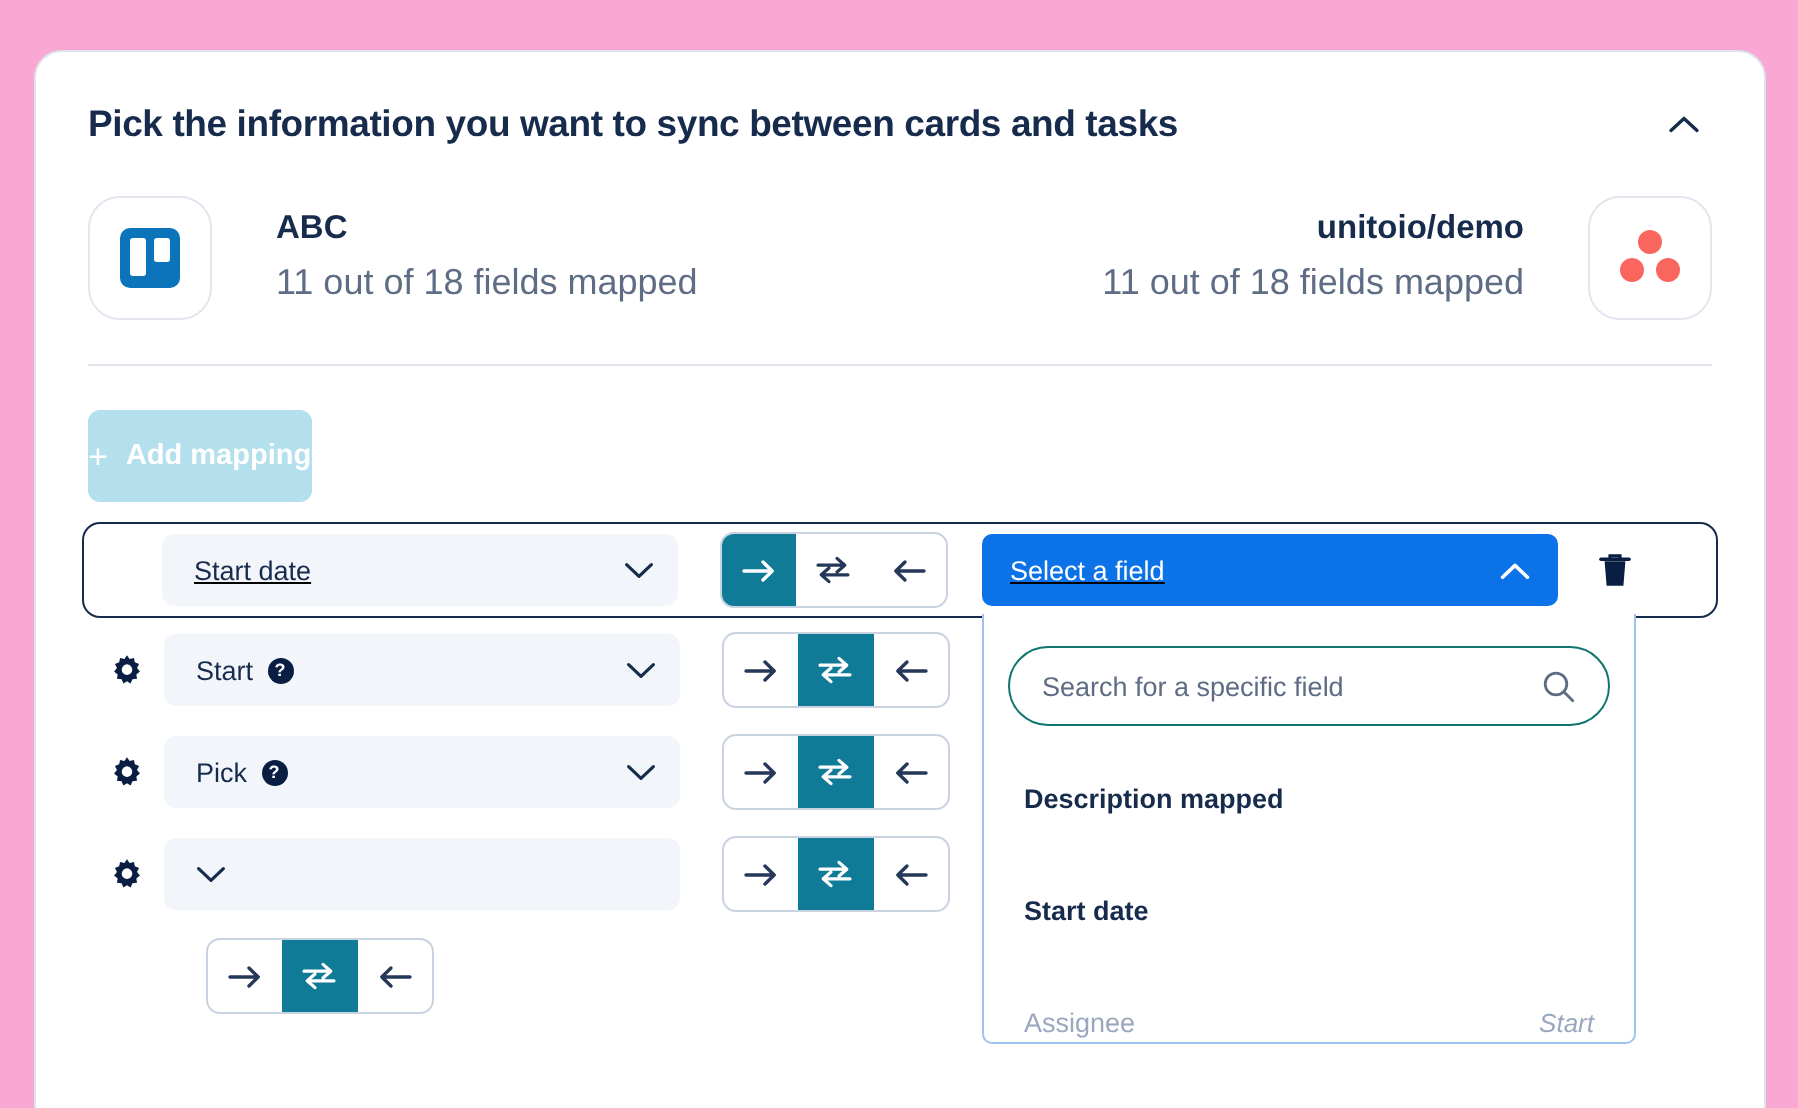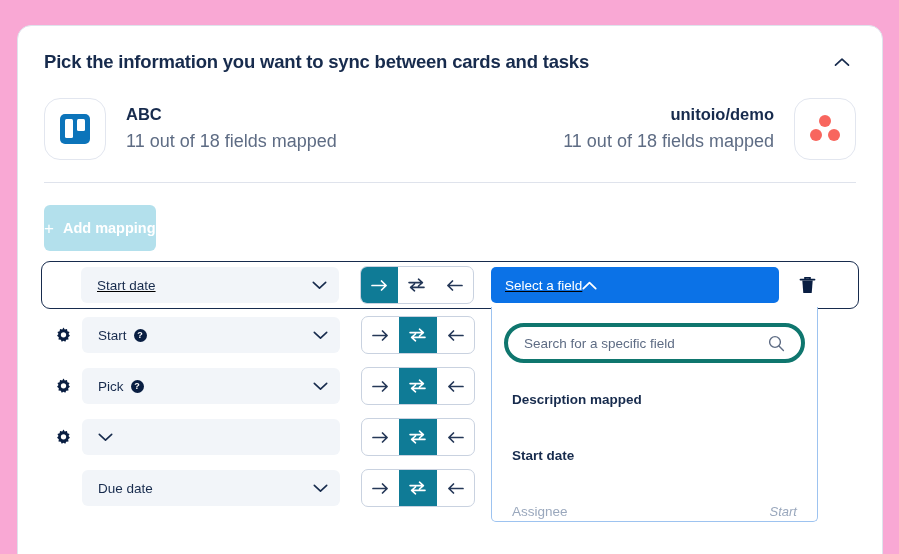--- a/index.html
+++ b/index.html
@@ -60,21 +60,21 @@
   
   .apps-row {
     display: flex;
     align-items: center;
     justify-content: space-between;
     padding: 22px 26px 0 26px;
   }
   .app {
     display: flex;
     align-items: center;
-    gap: 20px;
+    gap: 32px;
   }
   .app.right { flex-direction: row; }
   .app-logo {
     width: 62px;
     height: 62px;
     border: 1px solid #e2e6ef;
     border-radius: 16px;
     background: #ffffff;
     display: flex;
     align-items: center;
@@ -244,21 +244,21 @@
   
   .target-wrap { margin-left: 17px; position: relative; flex: none; }
   .target-btn {
     width: 288px;
     height: 36px;
     background: #0b72e7;
     border: none;
     border-radius: 5px;
     display: flex;
     align-items: center;
-    justify-content: flex-start;
+    justify-content: space-between;
     padding: 0 14px;
     color: #ffffff;
     font-size: 13.5px;
     cursor: pointer;
     font-family: "Liberation Sans", sans-serif;
   }
 
   .trash-btn {
     margin-left: 16px;
     width: 24px; height: 30px;
@@ -279,21 +279,21 @@
     border-top: none;
     border-radius: 0 0 5px 5px;
     z-index: 40;
     padding: 16px 0 0 0;
     height: 215px;
     overflow: hidden;
   }
   .search-wrap {
     margin: 0 12px 8px 12px;
     height: 40px;
-    border: 4px solid #0f766e;
+    border: 1px solid #0f766e;
     border-radius: 22px;
     display: flex;
     align-items: center;
     padding: 0 16px;
     background: #ffffff;
   }
   .search-input {
     flex: 1;
     border: none;
     outline: none;
@@ -534,28 +534,20 @@
           <button class="dir-btn">
             <svg width="18" height="13" viewBox="0 0 18 13">
               <path d="M17 6.5H3M7.5 2L2.9 6.5 7.5 11" fill="none" stroke="currentColor" stroke-width="1.7" stroke-linecap="round" stroke-linejoin="round"></path>
             </svg>
           </button>
         </div>
       </div>
 
       <div class="row">
         <div class="gear-slot"></div>
-        <button class="field-select">
-          <span class="fs-label">
-            <span>Due date</span>
-          </span>
-          <svg width="15" height="9" viewBox="0 0 15 9">
-            <path d="M1.3 1.3L7.5 7.2l6.2-5.9" fill="none" stroke="#172b4d" stroke-width="1.6" stroke-linecap="round" stroke-linejoin="round"></path>
-          </svg>
-        </button>
         <div class="dir-group">
           <button class="dir-btn">
             <svg width="18" height="13" viewBox="0 0 18 13">
               <path d="M1 6.5h14M10.5 2l4.6 4.5-4.6 4.5" fill="none" stroke="currentColor" stroke-width="1.7" stroke-linecap="round" stroke-linejoin="round"></path>
             </svg>
           </button>
           <button class="dir-btn sel">
             <svg width="19" height="14" viewBox="0 0 19 14">
               <path d="M2 4.6h13M11.5 1.2L15.4 4.6 11.5 8M17 9.4H4M7.5 6l-3.9 3.4L7.5 12.8" fill="none" stroke="currentColor" stroke-width="1.6" stroke-linecap="round" stroke-linejoin="round"></path>
             </svg>

